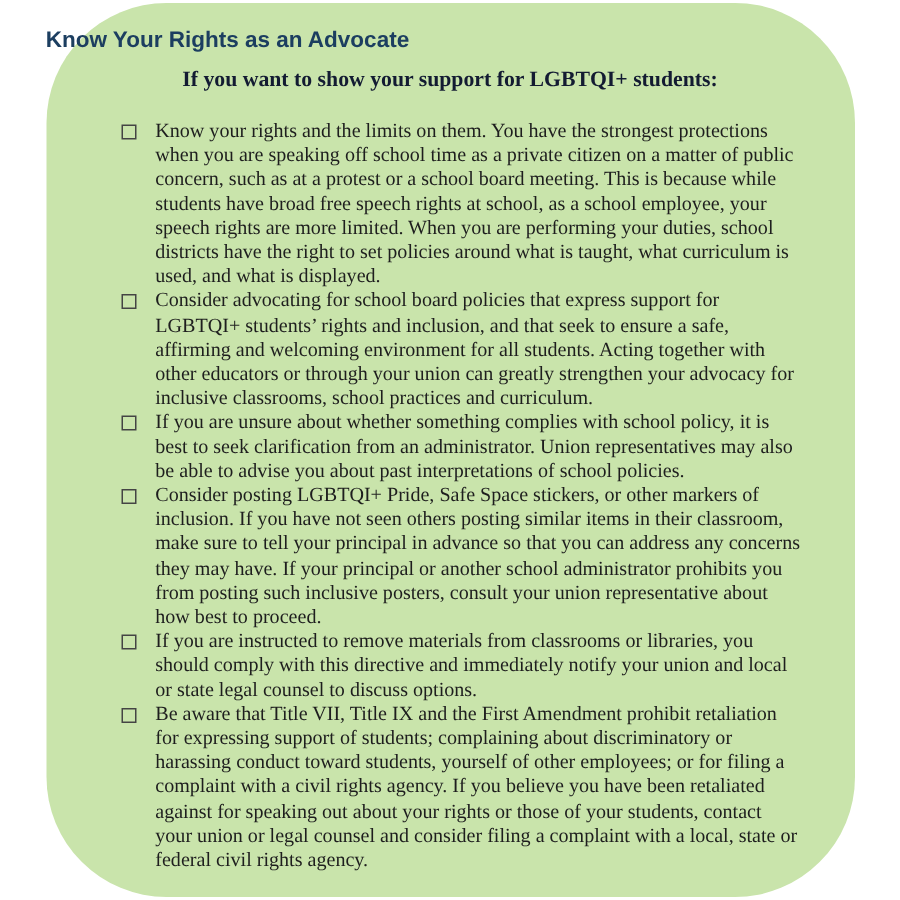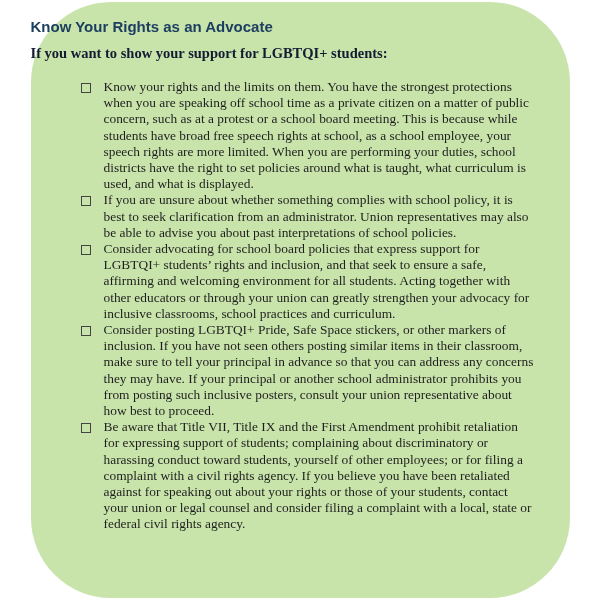--- a/index.html
+++ b/index.html
@@ -24,21 +24,21 @@
     margin: 0;
     text-align: left;
     font-family: "Liberation Sans", sans-serif;
     font-weight: bold;
     font-size: 15px;
     line-height: 20px;
     color: var(--title, #1c3e60);
   }
   .card-subtitle {
     margin: 7px 0 0 0;
-    text-align: left;
+    text-align: center;
     font-family: "Liberation Serif", serif;
     font-weight: bold;
     font-size: 14.5px;
     line-height: 18px;
     color: var(--subtitle, #131b32);
   }
   .advice-list {
     list-style: none;
     margin: 17px 16px 0 0;
     padding: 0 30px 0 50px;
@@ -68,28 +68,32 @@
 <div class="card">
   <h1 class="card-title">Know Your Rights as an Advocate</h1>
   <h2 class="card-subtitle">If you want to show your support for LGBTQI+ students:</h2>
   <ul class="advice-list">
     <li class="advice-item">
       <span class="box-bullet"></span>
       <span>Know your rights and the limits on them. You have the strongest protections when you are speaking off school time as a private citizen on a matter of public concern, such as at a protest or a school board meeting. This is because while students have broad free speech rights at school, as a school employee, your speech rights are more limited. When you are performing your duties, school districts have the right to set policies around what is taught, what curriculum is used, and what is displayed.</span>
     </li>
     <li class="advice-item">
       <span class="box-bullet"></span>
+      <span>Consider advocating for school board policies that express support for LGBTQI+ students’ rights and inclusion, and that seek to ensure a safe, affirming and welcoming environment for all students. Acting together with other educators or through your union can greatly strengthen your advocacy for inclusive classrooms, school practices and curriculum.</span>
+    </li>
+    <li class="advice-item">
+      <span class="box-bullet"></span>
       <span>If you are unsure about whether something complies with school policy, it is best to seek clarification from an administrator. Union representatives may also be able to advise you about past interpretations of school policies.</span>
     </li>
     <li class="advice-item">
       <span class="box-bullet"></span>
-      <span>Consider advocating for school board policies that express support for LGBTQI+ students’ rights and inclusion, and that seek to ensure a safe, affirming and welcoming environment for all students. Acting together with other educators or through your union can greatly strengthen your advocacy for inclusive classrooms, school practices and curriculum.</span>
+      <span>Consider posting LGBTQI+ Pride, Safe Space stickers, or other markers of inclusion. If you have not seen others posting similar items in their classroom, make sure to tell your principal in advance so that you can address any concerns they may have. If your principal or another school administrator prohibits you from posting such inclusive posters, consult your union representative about how best to proceed.</span>
     </li>
     <li class="advice-item">
       <span class="box-bullet"></span>
-      <span>Consider posting LGBTQI+ Pride, Safe Space stickers, or other markers of inclusion. If you have not seen others posting similar items in their classroom, make sure to tell your principal in advance so that you can address any concerns they may have. If your principal or another school administrator prohibits you from posting such inclusive posters, consult your union representative about how best to proceed.</span>
+      <span>If you are instructed to remove materials from classrooms or libraries, you should comply with this directive and immediately notify your union and local or state legal counsel to discuss options.</span>
     </li>
     <li class="advice-item">
       <span class="box-bullet"></span>
       <span>Be aware that Title VII, Title IX and the First Amendment prohibit retaliation for expressing support of students; complaining about discriminatory or harassing conduct toward students, yourself of other employees; or for filing a complaint with a civil rights agency. If you believe you have been retaliated against for speaking out about your rights or those of your students, contact your union or legal counsel and consider filing a complaint with a local, state or federal civil rights agency.</span>
     </li>
   </ul>
 </div>
 
 </body></html>

